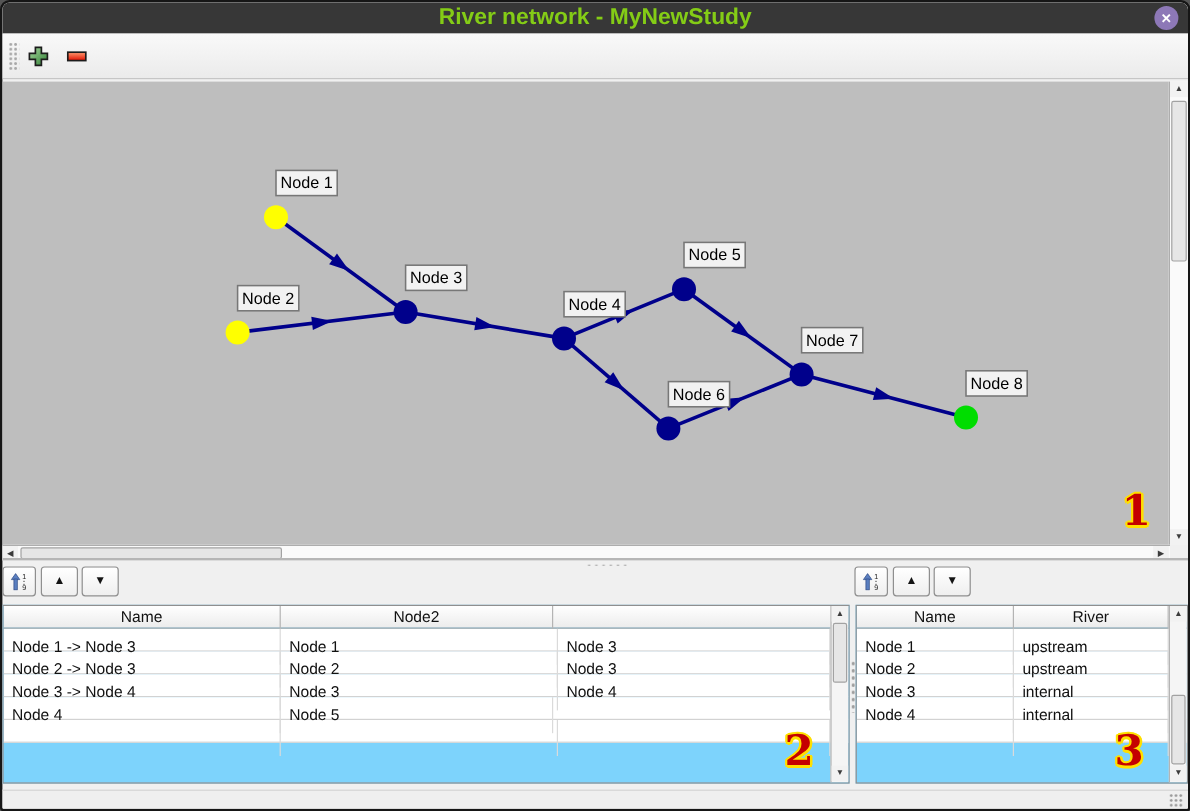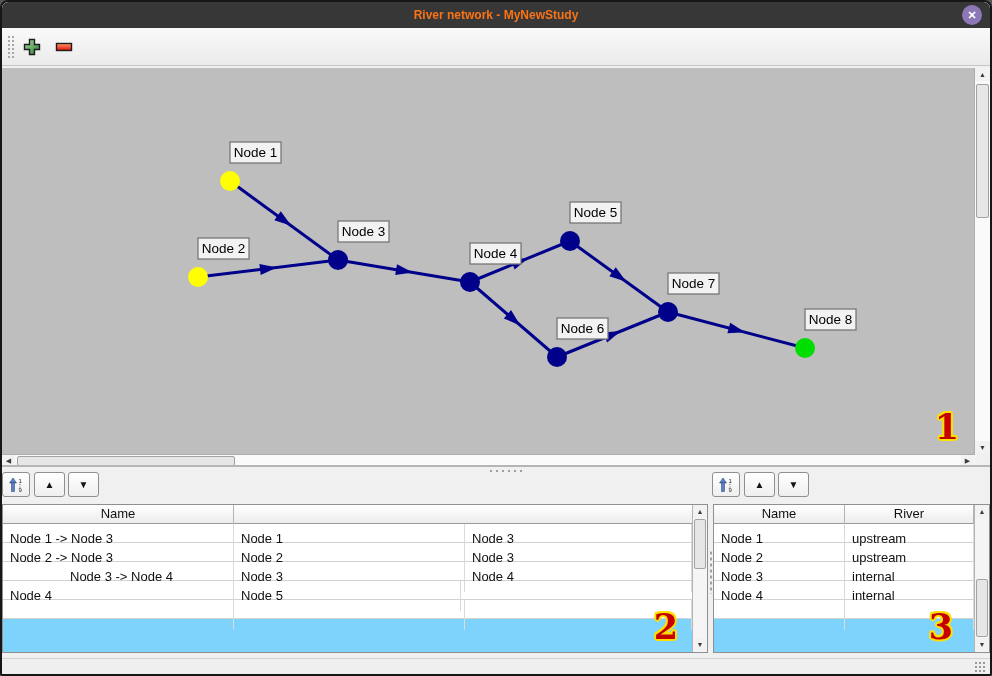--- a/index.html
+++ b/index.html
@@ -3,21 +3,21 @@
 <meta charset="utf-8">
 <style>
   * { margin:0; padding:0; box-sizing:border-box; }
   html,body { width:992px; height:676px; background:#555; font-family:"Liberation Sans",sans-serif; }
   #window { position:relative; width:992px; height:676px; background:#f0f0f0;
             border:2px solid #161616; border-radius:8px 8px 3px 3px; overflow:hidden; }
 
   
   .titlebar { position:absolute; left:0; top:0; width:988px; height:26px; background:#373737;
               border-radius:6px 6px 0 0; display:flex; align-items:center; justify-content:center; }
-  .titlebar .title { color:#f97316; font-size:12px; font-weight:bold; }
+  .titlebar .title { color:#84cc16; font-size:19px; font-weight:bold; }
   .close-btn { position:absolute; right:8px; top:3px; width:20px; height:20px; border-radius:50%;
                background:#8d78b7; display:flex; align-items:center; justify-content:center;
                color:#fff; font-size:11px; font-weight:bold; cursor:pointer; }
 
   
   .toolbar { position:absolute; left:0; top:26px; width:988px; height:38px;
              background:linear-gradient(#f9f9f9,#ebebeb); border-bottom:1px solid #c6c6c6; }
   .tb-grip { position:absolute; left:5px; top:7px; width:9px; height:24px;
              background-image:radial-gradient(#a8a8a8 1px, transparent 1.3px); background-size:4px 4px; }
   .tb-btn { position:absolute; top:6px; width:26px; height:26px; display:flex; align-items:center;
@@ -223,33 +223,34 @@
     <span class="tri">▲</span>
   </div>
   <div class="sm-btn" style="left:776px;width:31px;">
     <span class="tri">▼</span>
   </div>
 
   <div class="table" id="table-left">
     <div id="tl-content">
         <div class="t-header">
           <div class="t-hcell" style="width: 231px;">Name</div>
+          <div class="t-hcell" style="width: 227px;">Node2</div>
         </div>
         <div class="t-row">
           <div class="t-cell" style="width: 231px;">Node 1 -&gt; Node 3</div>
           <div class="t-cell" style="width: 231px;">Node 1</div>
           <div class="t-cell" style="width: 227px;">Node 3</div>
         </div>
         <div class="t-row">
           <div class="t-cell" style="width: 231px;">Node 2 -&gt; Node 3</div>
           <div class="t-cell" style="width: 231px;">Node 2</div>
           <div class="t-cell" style="width: 227px;">Node 3</div>
         </div>
         <div class="t-row">
-          <div class="t-cell" style="width: 231px; text-align: center;">Node 3 -&gt; Node 4</div>
+          <div class="t-cell" style="width: 231px;">Node 3 -&gt; Node 4</div>
           <div class="t-cell" style="width: 231px;">Node 3</div>
           <div class="t-cell" style="width: 227px;">Node 4</div>
         </div>
         <div class="t-row">
           <div class="t-cell" style="width: 231px;">Node 4</div>
           <div class="t-cell" style="width: 227px;">Node 5</div>
         </div>
         <div class="t-row">
           <div class="t-cell" style="width: 231px;"></div>
           <div class="t-cell" style="width: 231px;"></div>

